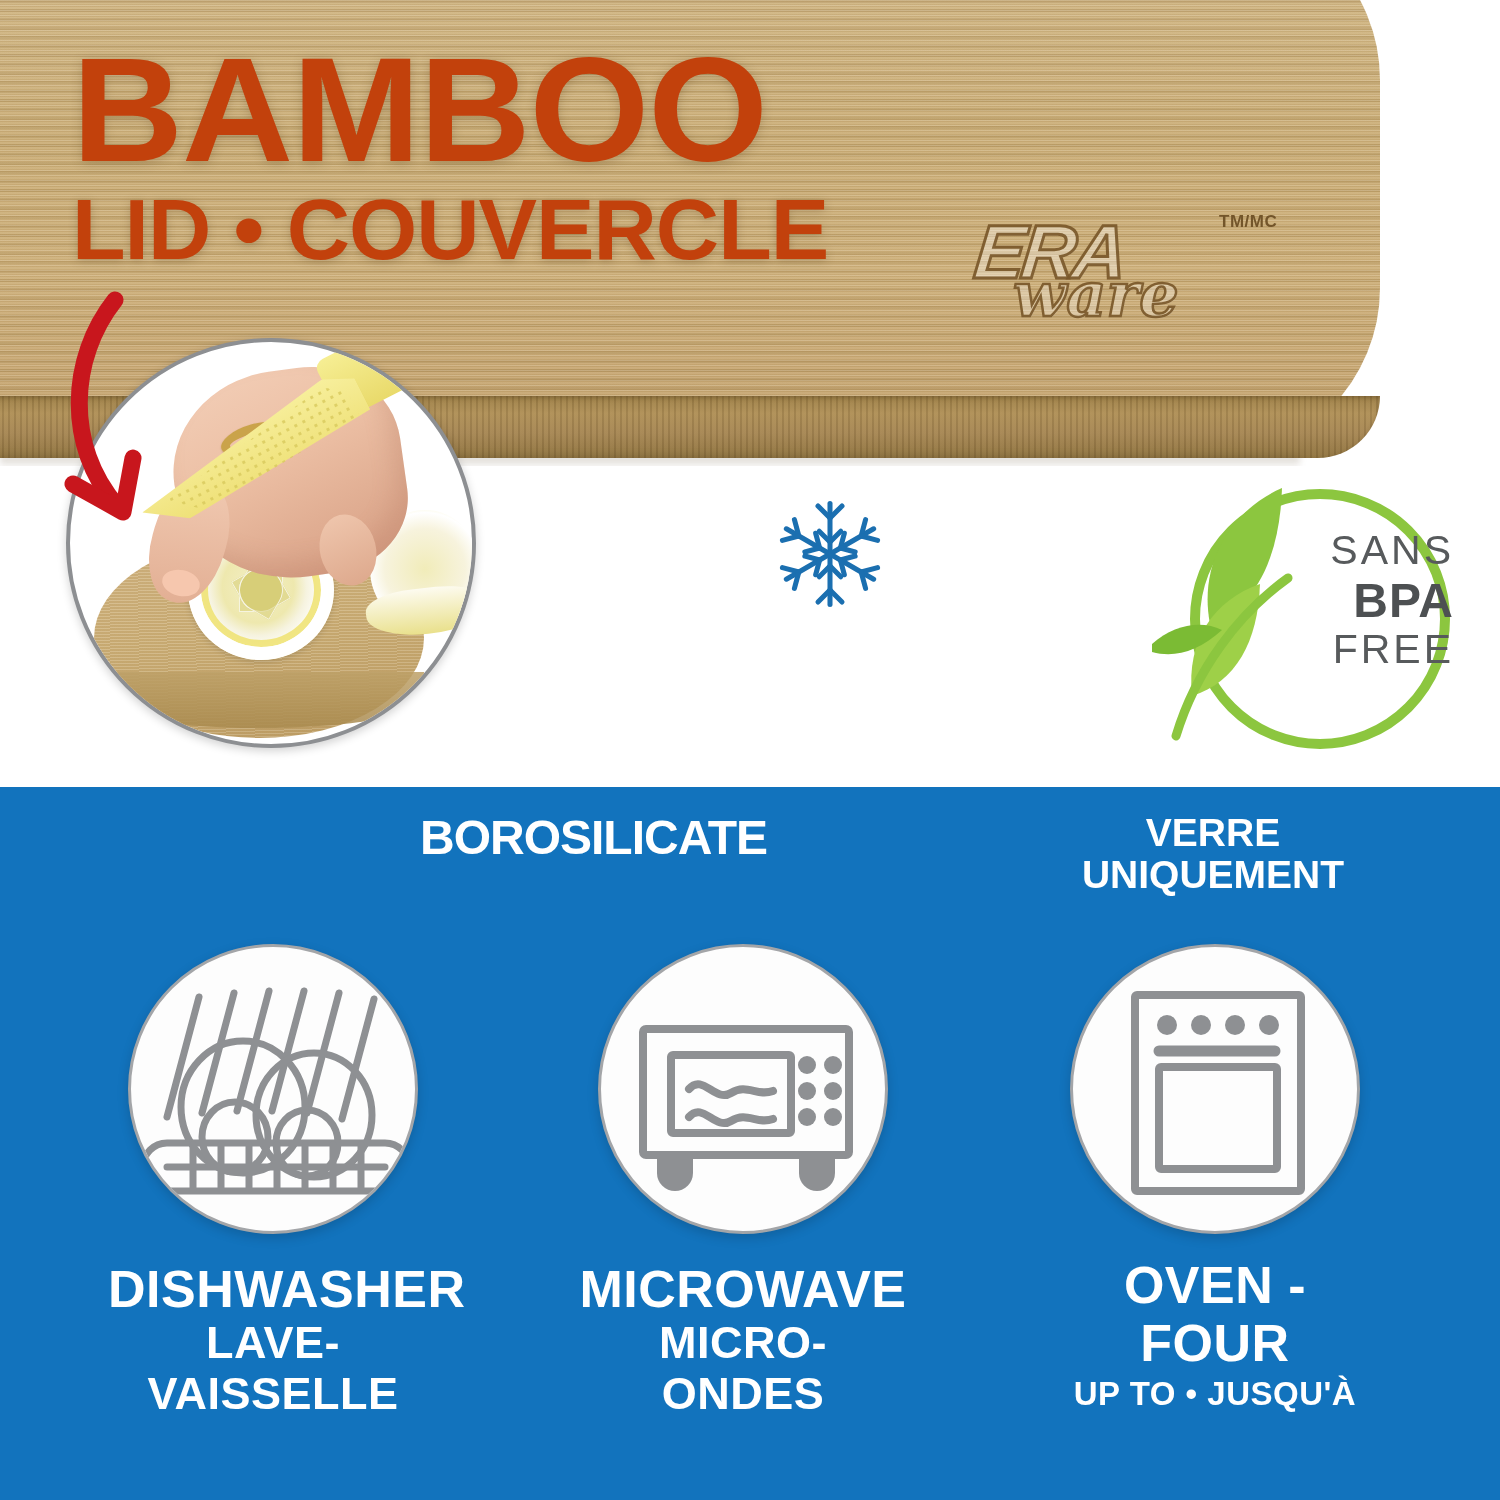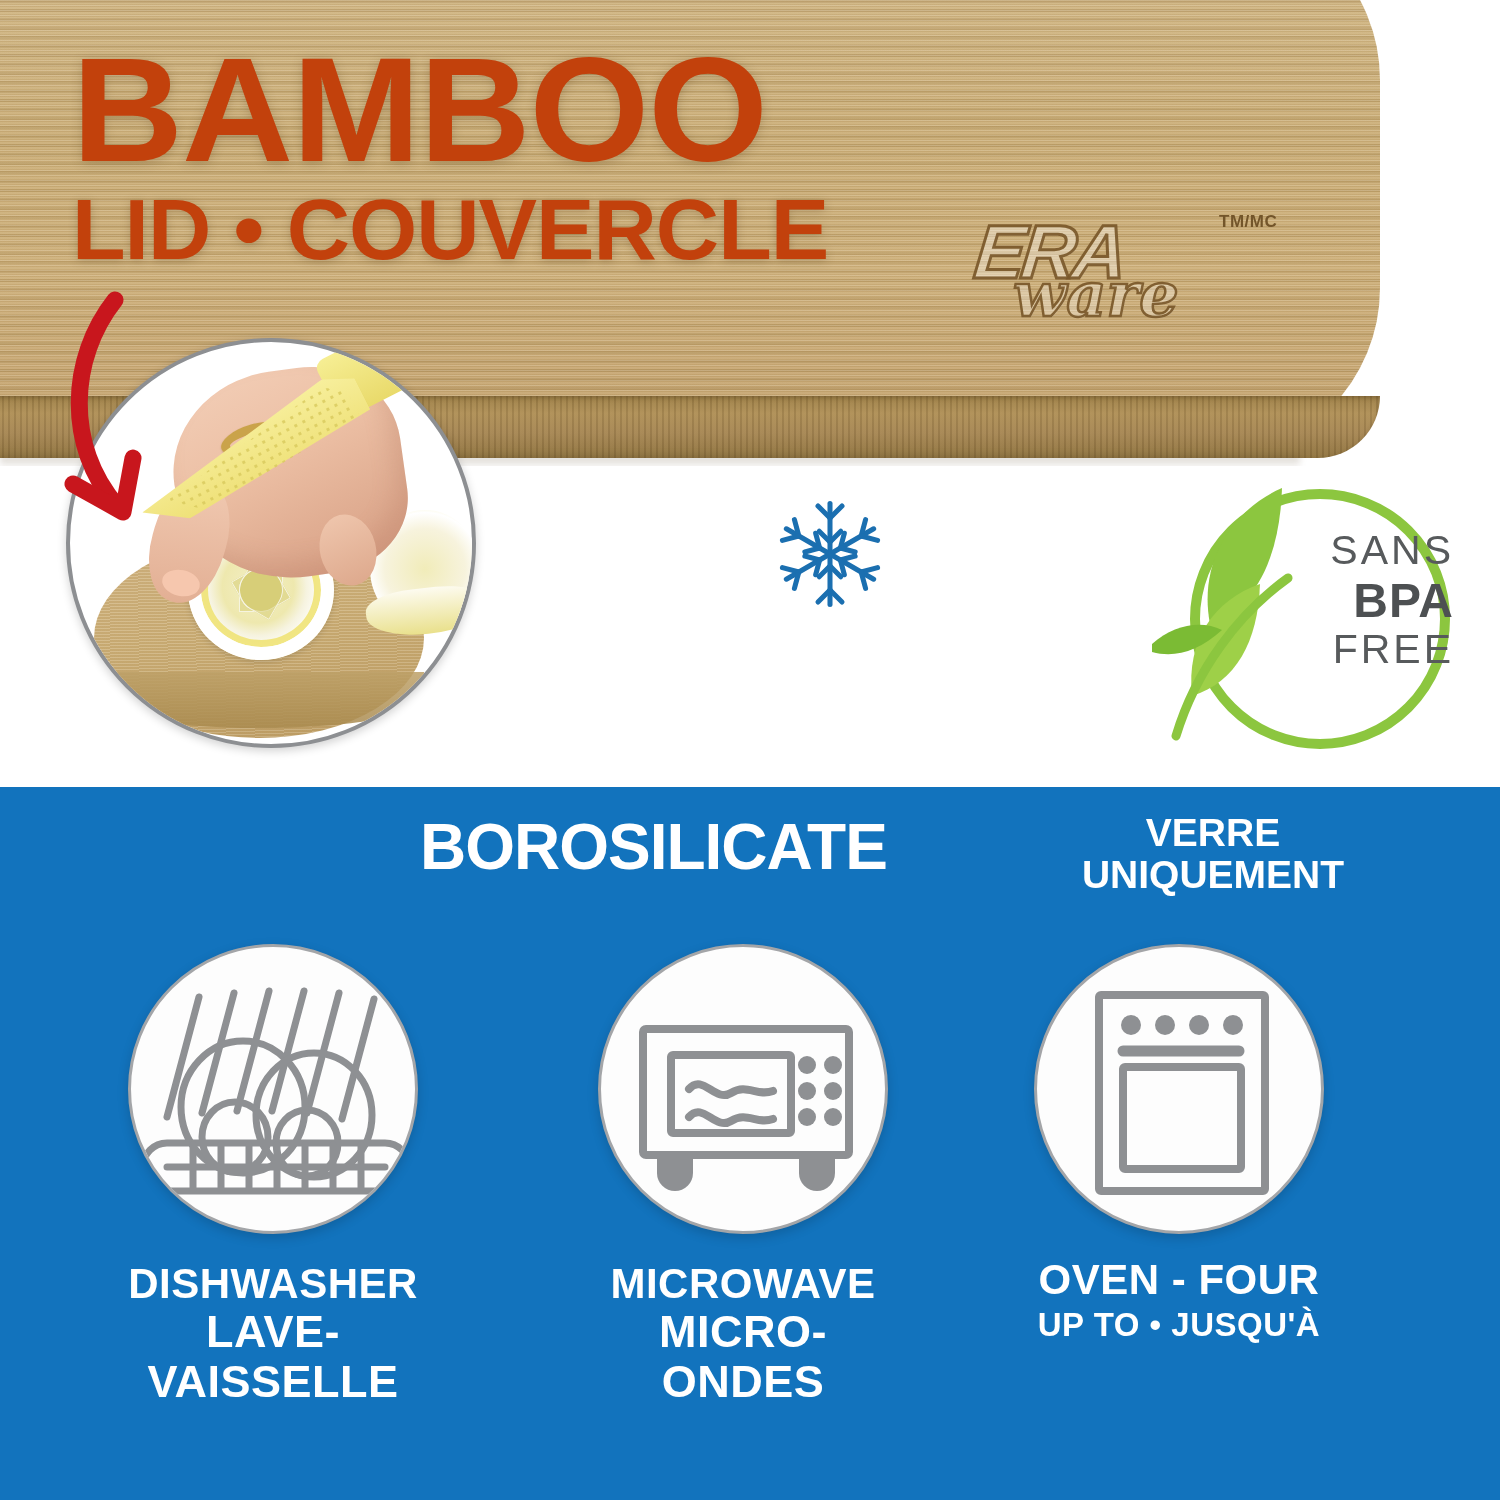--- a/index.html
+++ b/index.html
@@ -249,21 +249,21 @@
     background:#1273bd;
   }
 
   .glass-only{
     position:absolute;left:76px;top:826px;
     color:#fff;font-size:41px;font-weight:bold;letter-spacing:0.5px;
     z-index:5;
   }
   .borosilicate{
     position:absolute;left:420px;top:810px;
-    color:#fff;font-size:64px;font-weight:bold;letter-spacing:-1px;
+    color:#fff;font-size:48px;font-weight:bold;letter-spacing:-1px;
     z-index:5;
   }
   .verre{
     position:absolute;left:1048px;top:812px;width:330px;
     color:#fff;font-size:39px;font-weight:bold;text-align:center;
     line-height:1.08;z-index:5;
   }
 
   .feature{
     position:absolute;width:330px;text-align:center;z-index:5;
@@ -271,28 +271,28 @@
   .feature .disc{
     width:290px;height:290px;margin:0 auto;border-radius:50%;
     background:#fdfdfd;
     border:3px solid #a3a5a8;
     box-shadow:0 4px 12px rgba(0,0,0,0.16);
     position:relative;overflow:hidden;
   }
   .feature .cap{
     margin-top:26px;color:#ffffff;font-weight:bold;line-height:1.12;
   }
-  .feature .cap .c1{display:block;font-size:42px;letter-spacing:0.5px;}
+  .feature .cap .c1{display:block;font-size:52px;letter-spacing:0.5px;}
   .feature .cap .c2{display:block;font-size:45px;letter-spacing:0.5px;}
   .feature .cap .c3{display:block;font-size:33px;letter-spacing:0.5px;margin-top:4px;}
   .feature .cap .c4{display:block;font-size:40px;letter-spacing:0.5px;}
 
   #feat-dishwasher{left:108px;top:944px;}
   #feat-microwave{left:578px;top:944px;}
-  #feat-oven{left:1014px;top:944px;}
+  #feat-oven{left:1050px;top:944px;}
   #feat-oven .cap{margin-top:22px;}
 </style>
 </head>
 <body>
 
 <div class="page">
 
   <div class="bamboo-band">
     <div class="bamboo-board"></div>
     <div class="bamboo-edge"></div>

